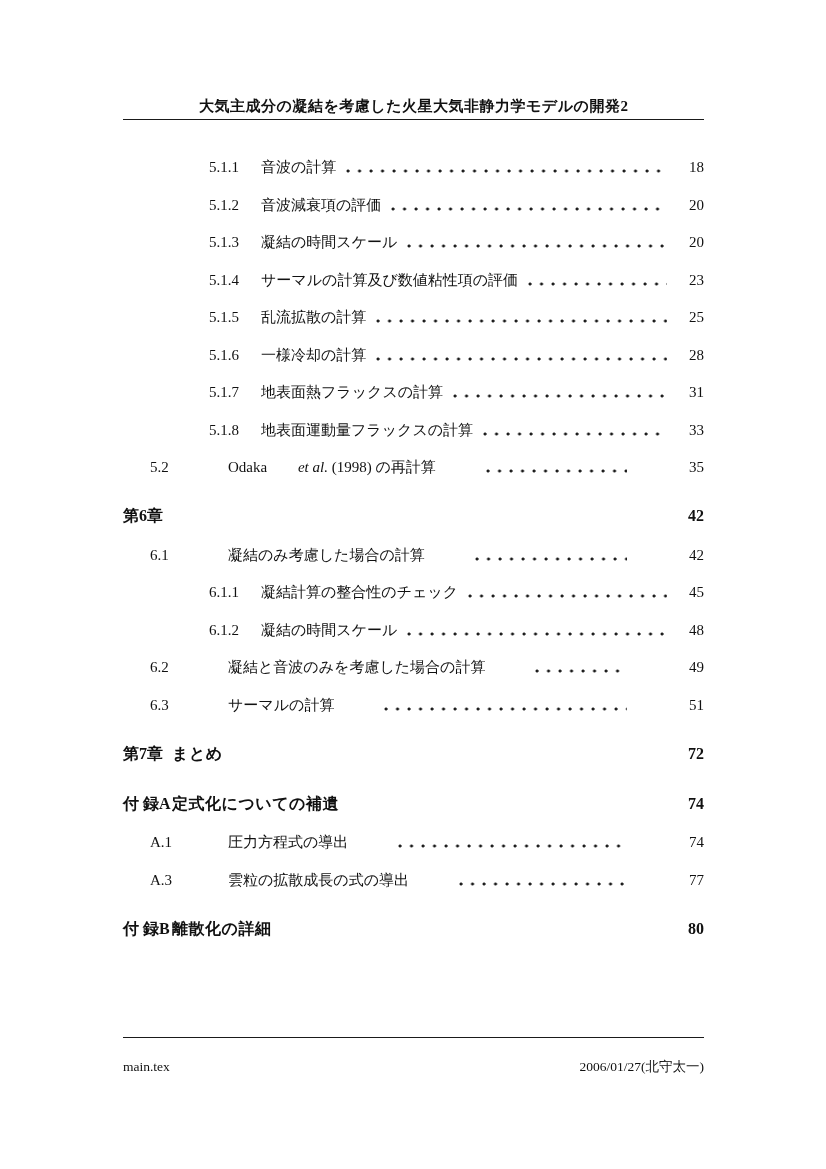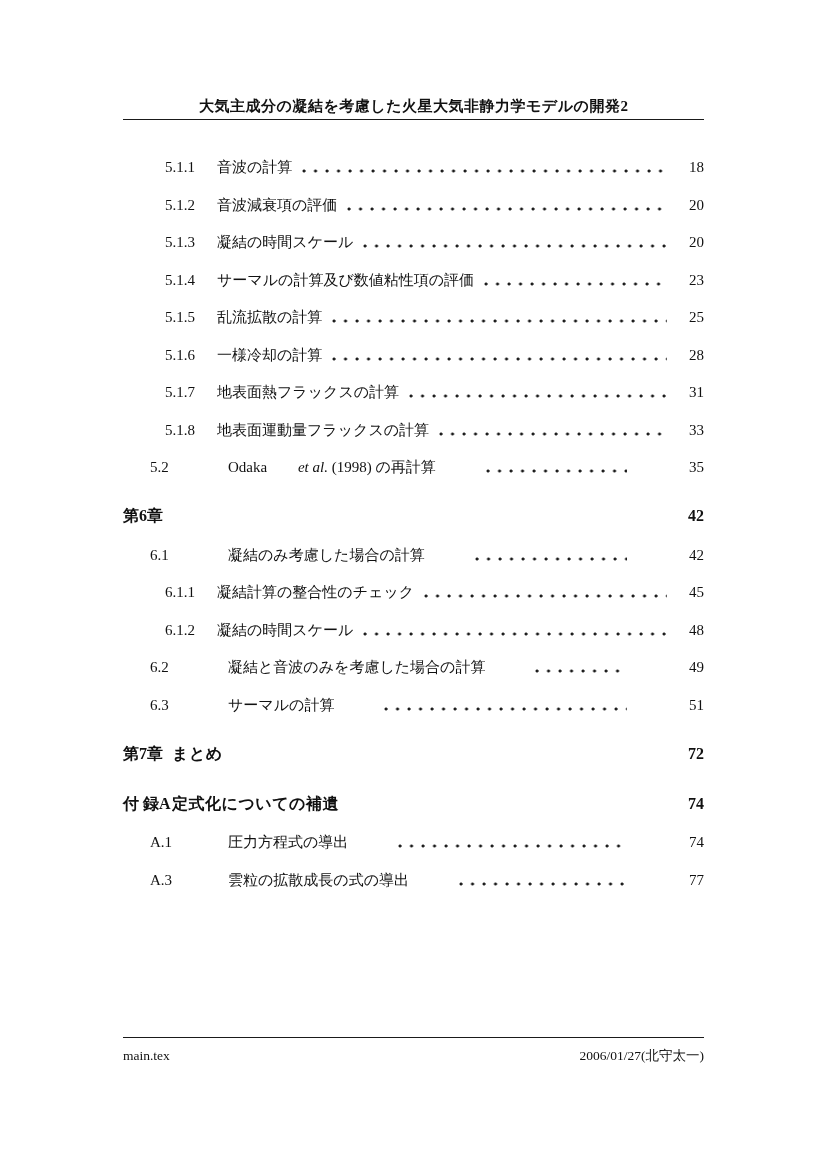--- a/index.html
+++ b/index.html
@@ -52,21 +52,21 @@
     line-height: 20px;
     margin-bottom: 17.5px;
     font-size: 15px;
   }
   .row .num { flex: 0 0 auto; }
   .row .ttl { flex: 0 1 auto; white-space: nowrap; overflow: hidden; }
   .row .pg  { flex: 0 0 auto; width: 27px; text-align: right; }
 
   .row.sec  { margin-left: 27px; gap: 40px; }
   .row.sec .num { min-width: 38px; }
-  .row.sub  { margin-left: 42px; }
+  .row.sub  { margin-left: 86px; }
   .row.sub .num { min-width: 52px; }
 
   .row.chap {
     margin-left: 0;
     margin-top: 28px;
     height: 22px;
     line-height: 22px;
     font-size: 16px;
     font-weight: bold;
   }
@@ -87,21 +87,21 @@
   .spacer { flex: 1 1 auto; }
   .it { font-style: italic; margin-left: 27px; }
 
   
   .footer {
     position: absolute;
     top: 1037px;
     left: 123px;
     width: 581px;
     border-top: 1px solid #1a1a1a;
-    padding-top: 9px;
+    padding-top: 20px;
     display: flex;
     justify-content: space-between;
     align-items: baseline;
     font-size: 13.5px;
   }
 </style>
 </head>
 <body>
 
 <div class="page">
@@ -239,20 +239,26 @@
     </div>
 
 
     <div class="row sec">
       <span class="num">A.3</span>
       <span class="ttl">雲粒の拡散成長の式の導出</span>
       <span class="leader"></span>
       <span class="pg">77</span>
     </div>
 
+    <div class="row chap">
+      <span class="num">付 録B</span>
+      <span class="ttl">離散化の詳細</span>
+      <span class="spacer"></span>
+      <span class="pg">80</span>
+    </div>
 
   </div>
 
   <div class="footer">
     <span>main.tex</span>
     <span>2006/01/27(北守太一)</span>
   </div>
 
 </div>
 

